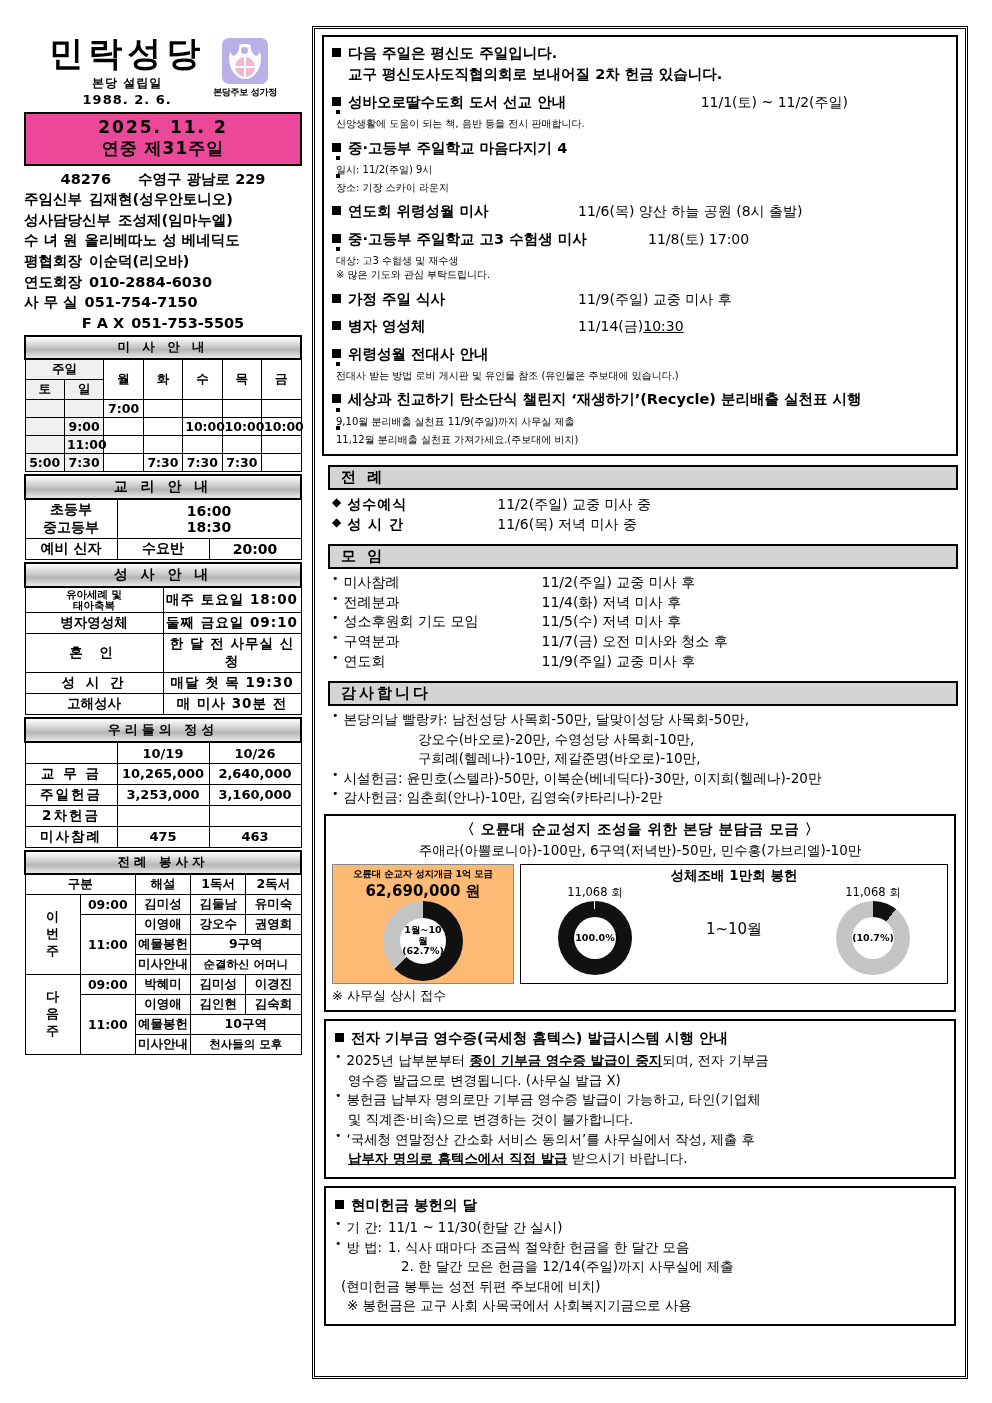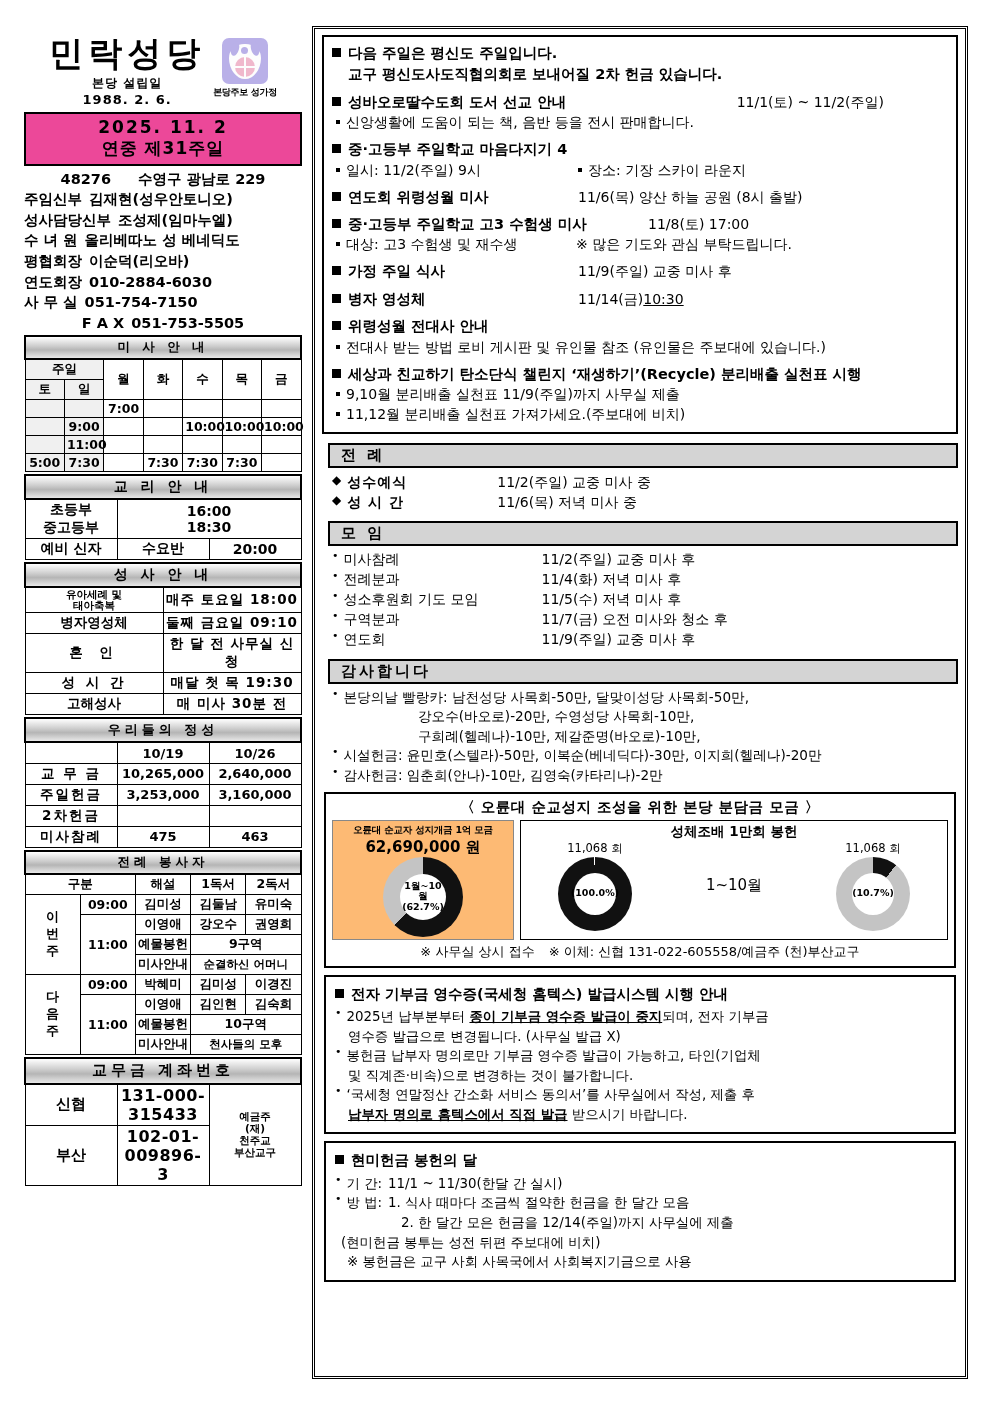--- a/index.html
+++ b/index.html
@@ -167,21 +167,21 @@
   .sq {
     display: inline-block; width: 9px; height: 9px;
     background: #000; margin-right: 7px; flex: 0 0 9px;
     position: relative; top: -1px;
   }
   .nt { font-size: 14.5px; font-weight: bold; line-height: 1.48; }
   .nt2 { font-size: 14.5px; font-weight: bold; line-height: 1.48; padding-left: 16px;}
   .ndate { font-size: 14px; font-weight: normal; }
   .sub {
     display: flex; align-items: baseline;
-    font-size: 14px; line-height: 1.42; padding-left: 4px;
+    font-size: 10px; line-height: 1.42; padding-left: 4px; flex-direction: column;
   }
   .dot-sm {
     display: inline-block; width: 4px; height: 4px;
     background: #000; margin-right: 6px; flex: 0 0 4px;
     position: relative; top: -3px;
   }
   .push { margin-left: auto; }
   .gap6 { height: 6px; }
 
   .tagbox {
@@ -237,21 +237,21 @@
   .donut .hole {
     position: absolute; left: 50%; top: 50%;
     transform: translate(-50%,-50%);
     width: 42px; height: 42px; border-radius: 50%;
     background: #fff;
     display: flex; align-items: center; justify-content: center;
     flex-direction: column;
     font-size: 9.5px; font-weight: bold; line-height: 1.1;
   }
   .donut-mid { font-size: 15px; padding: 0 8px; }
-  .footnote { font-size: 13px; margin-top: 3px; display:flex; gap: 14px; justify-content: center; }
+  .footnote { font-size: 13px; margin-top: 3px; display:flex; gap: 14px; }
 
   .infobox {
     border: 2px solid #000;
     margin: 7px 2px 0 2px;
     padding: 7px 9px 8px 9px;
   }
   .u { text-decoration: underline; }
   .b { font-weight: bold; }
   .ib-line { font-size: 13.4px; line-height: 1.46; display:flex; }
   .ib-line .bul { margin-right: 5px; font-size: 11px; position: relative; top:-2px; flex: 0 0 auto;}
@@ -514,59 +514,38 @@
         <td>예물봉헌</td>
         <td colspan="2">10구역</td>
       </tr>
       <tr>
         <td>미사안내</td>
         <td colspan="2" class="small">천사들의 모후</td>
       </tr>
     </tbody>
       </table>
 
-    <table class="tbl acct-tbl">
-      <tbody>
-          <tr>
-            <td class="secthead" colspan="3">교무금 계좌번호</td>
-          </tr>
-      <tr>
-        <td style="width:20%">신협</td>
-        <td class="num" style="width:58%">131-000-315433</td>
-        <td class="own" rowspan="2">
-          <div>예금주</div>
-          <div>(재)</div>
-          <div>천주교</div>
-          <div>부산교구</div>
-        </td>
-      </tr>
-      <tr>
-        <td>부산</td>
-        <td class="num">102-01-009896-3</td>
-      </tr>
-    </tbody>
-      </table>
 
   </div>
 
   <div class="right-col">
 
     <div class="notice-box">
 
       <div class="nrow">
         <span class="sq"></span>
         <span class="nt">다음 주일은 평신도 주일입니다.</span>
       </div>
       <div class="nt2">교구 평신도사도직협의회로 보내어질 2차 헌금 있습니다.</div>
       <div class="gap6"></div>
 
       <div class="nrow">
         <span class="sq"></span>
         <span class="nt">성바오로딸수도회 도서 선교 안내</span>
-        <span class="ndate push" style="margin-right:64px">11/1(토) ~ 11/2(주일)</span>
+        <span class="ndate push" style="margin-right:100px">11/1(토) ~ 11/2(주일)</span>
       </div>
       <div class="sub">
         <span class="dot-sm"></span>
         <span>신앙생활에 도움이 되는 책, 음반 등을 전시 판매합니다.</span>
       </div>
       <div class="gap6"></div>
 
       <div class="nrow">
         <span class="sq"></span>
         <span class="nt">중·고등부 주일학교 마음다지기 4</span>
@@ -687,20 +666,21 @@
       <span class="bul">•</span>
       <span>시설헌금: 윤민호(스텔라)-50만, 이복순(베네딕다)-30만, 이지희(헬레나)-20만</span>
     </div>
     <div class="thx">
       <span class="bul">•</span>
       <span>감사헌금: 임춘희(안나)-10만, 김영숙(카타리나)-2만</span>
     </div>
 
     <div class="chartbox">
       <div class="chart-title">〈 오륜대 순교성지 조성을 위한 본당 분담금 모금 〉</div>
+      <div class="chart-sub">주애라(아뽈로니아)-100만, 6구역(저녁반)-50만, 민수홍(가브리엘)-10만</div>
       <div class="charts-row">
 
         <div class="panel-a">
           <div class="cap1">오륜대 순교자 성지개금 1억 모금</div>
           <div class="cap2">62,690,000 원</div>
           <div class="donut" style="background: conic-gradient(#111111 0deg 225.7deg, #c4c4c4 225.7deg 360deg); width:80px;height:80px;">
             <div class="hole" style="width:46px;height:46px;">
               <span>1월~10월</span>
               <span>(62.7%)</span>
             </div>
@@ -725,21 +705,20 @@
                 <div class="hole">
                   <span>(10.7%)</span>
                 </div>
               </div>
             </div>
           </div>
         </div>
       </div>
       <div class="footnote">
         <span>※ 사무실 상시 접수</span>
-        <span>※ 이체: 신협 131-022-605558/예금주 (천)부산교구</span>
       </div>
     </div>
 
     <div class="infobox">
       <div class="ib-head">
         <span class="sq"></span>
         <span class="nt">전자 기부금 영수증(국세청 홈텍스) 발급시스템 시행 안내</span>
       </div>
       <div class="ib-line">
         <span class="bul">•</span>

